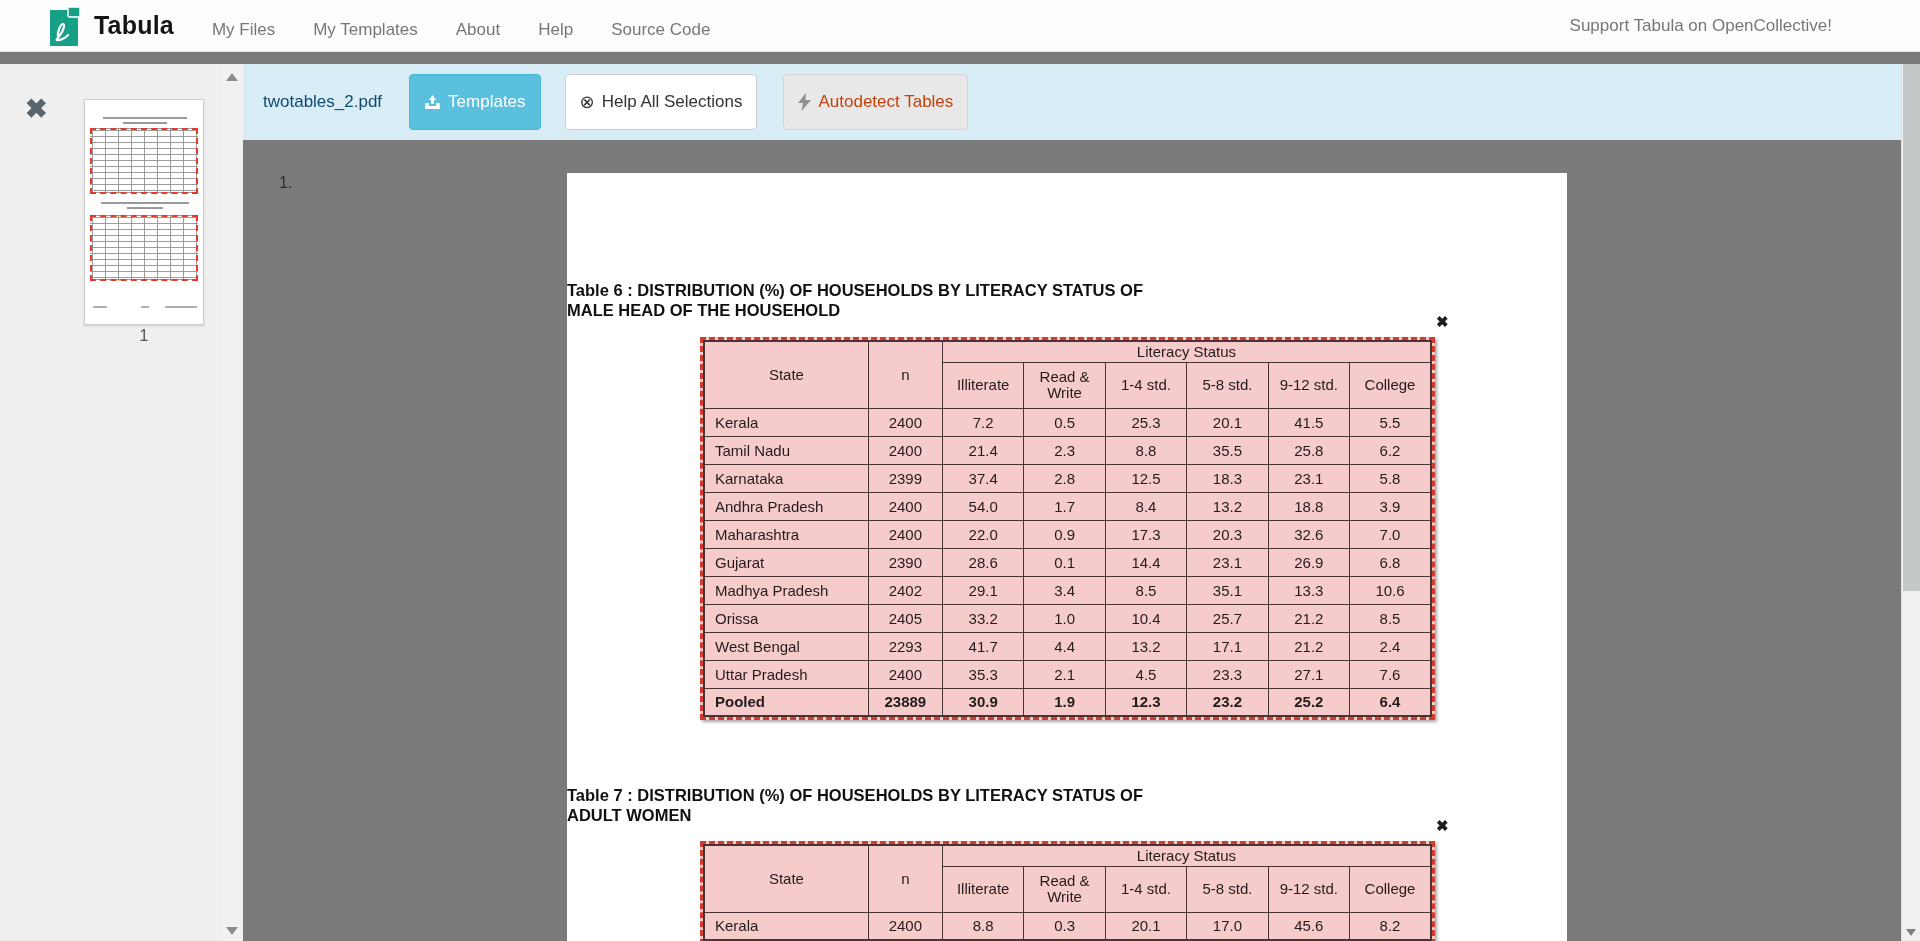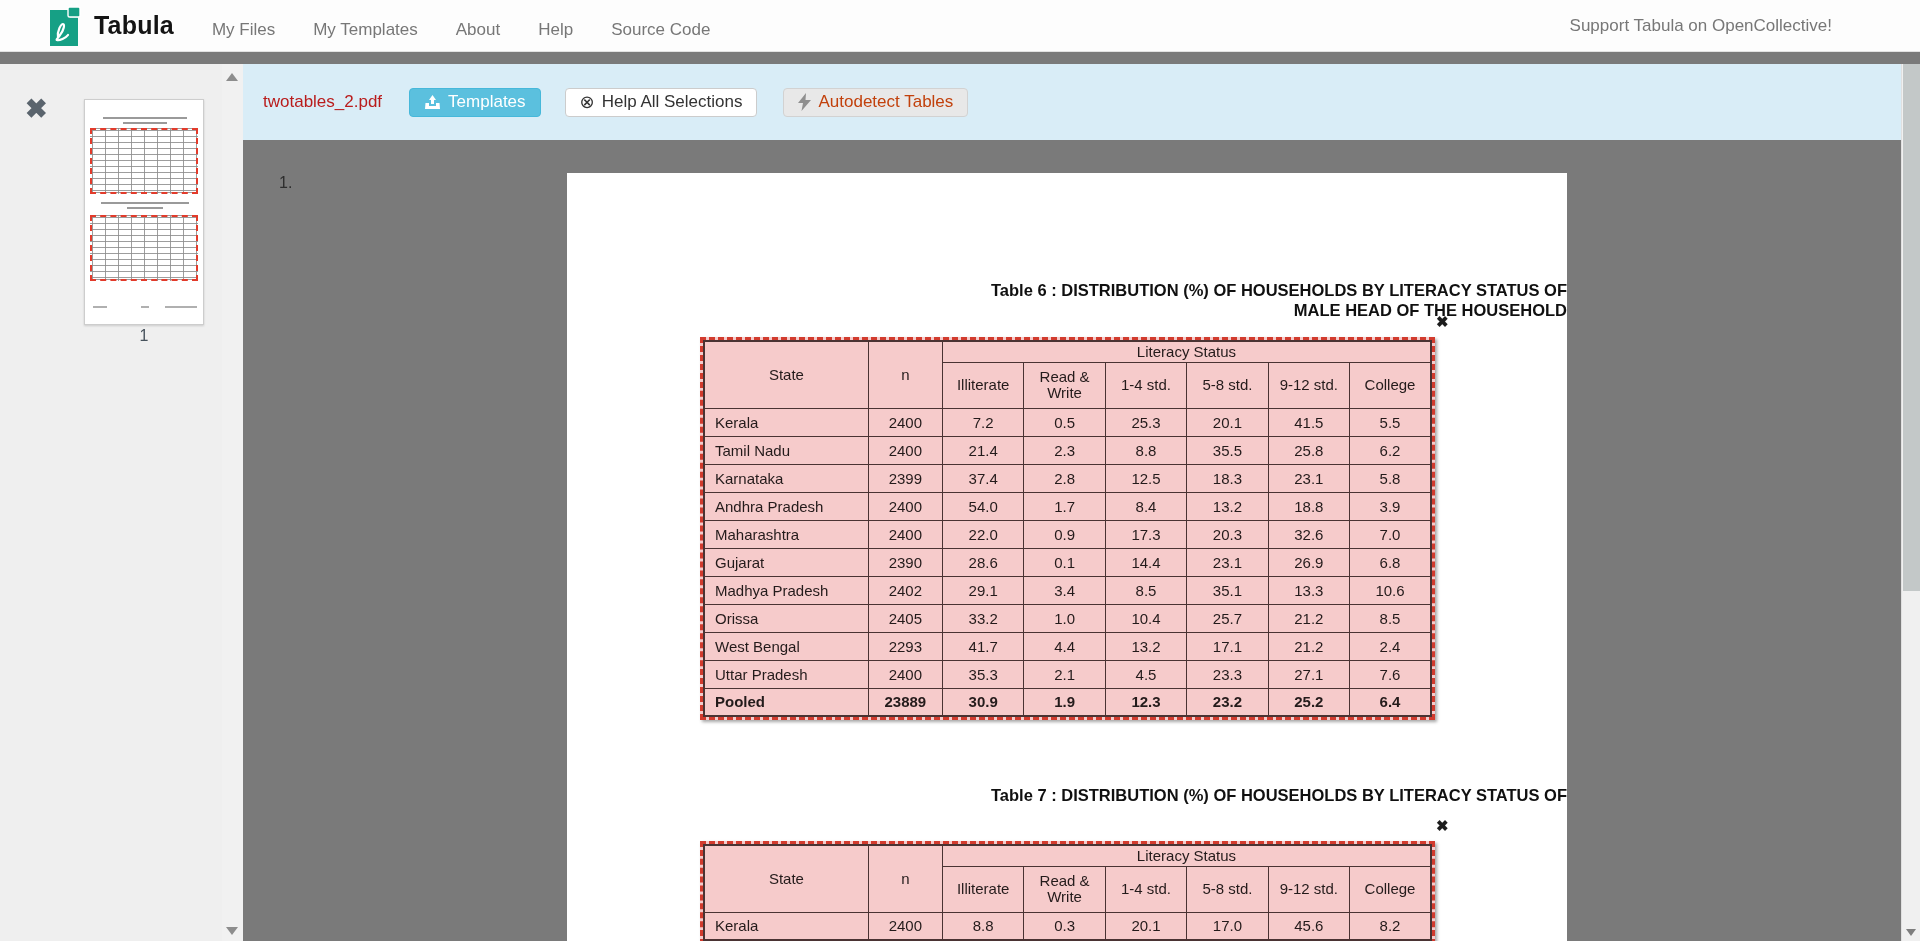--- a/index.html
+++ b/index.html
@@ -46,40 +46,40 @@
   .tri-up { position:absolute; left:4px; top:9px; width:0; height:0;
     border-left:6px solid transparent; border-right:6px solid transparent; border-bottom:8px solid #8d8d8d; }
   .tri-down { position:absolute; left:4px; bottom:6px; width:0; height:0;
     border-left:6px solid transparent; border-right:6px solid transparent; border-top:8px solid #8d8d8d; }
 
   
   #toolbar {
     position:absolute; left:243px; top:64px; width:1658px; height:76px;
     background:#d9edf7; display:flex; align-items:center; z-index:5;
   }
-  .fname { margin-left:20px; font-size:17px; color:#b91c1c; }
+  .fname { margin-left:20px; font-size:17px; color:#0c4a6e; }
   .btn {
-    height:29px; display:inline-flex; align-items:center; gap:7px;
+    height:56px; display:inline-flex; align-items:center; gap:7px;
     padding:0 14px; border-radius:4px; font-size:17px; cursor:pointer; white-space:nowrap;
     border:1px solid transparent;
   }
   .btn-templates { margin-left:27px; background:#5bc0de; border-color:#46b8da; color:#fff; }
   .btn-default  { margin-left:24px; background:#fff; border-color:#ccc; color:#333; }
   .btn-disabled { margin-left:26px; background:#e8e8e8; border-color:#d2d2d2; color:#c2410c; cursor:default; }
   .btn-success  { margin-left:auto; margin-right:48px; background:#5cb85c; border-color:#4cae4c; color:#fff; }
   .btn svg { display:block; }
   .oicon { font-size:18px; line-height:1; }
 
   
   #main { position:absolute; left:243px; top:140px; width:1658px; height:801px;
     background:#7a7a7a; overflow:hidden; z-index:1; }
   .page-label { position:absolute; left:36px; top:34px; font-size:16px; color:#2e2e2e; }
   .pdf-page { position:absolute; left:324px; top:33px; width:1000px; height:1100px;
     background:#ffffff; cursor:crosshair; }
-  .t-title { position:absolute; left:0; width:100%; text-align:right;
+  .t-title { position:absolute; left:0; width:100%; text-align:left;
     font-weight:bold; font-size:16.5px; line-height:19.5px; color:#101010; }
   #title6 { top:108px; }
   #title7 { top:613px; }
 
   .sel-box {
     position:absolute; left:133px; width:735px;
     border:3px dashed #d23b2e; background:#f6cbcb;
     box-shadow:2px 2px 3px rgba(0,0,0,.35);
     cursor:move;
   }
@@ -324,20 +324,21 @@
               <td class="">23.2</td>
               <td class="">25.2</td>
               <td class="">6.4</td>
             </tr>
           </tbody>
         </table>
       </div>
 
     <div class="t-title" id="title7">
       <div>Table 7 : DISTRIBUTION (%) OF HOUSEHOLDS BY LITERACY STATUS OF</div>
+      <div>ADULT WOMEN</div>
     </div>
 
     <div class="sel-x" id="selx7">✖</div>
     <div class="sel-box" id="selbox7">
         <table class="pdftable">
           <colgroup>
             <col style="width:22.6%">
             <col style="width:10.2%">
             <col style="width:11.2%">
             <col style="width:11.2%">

